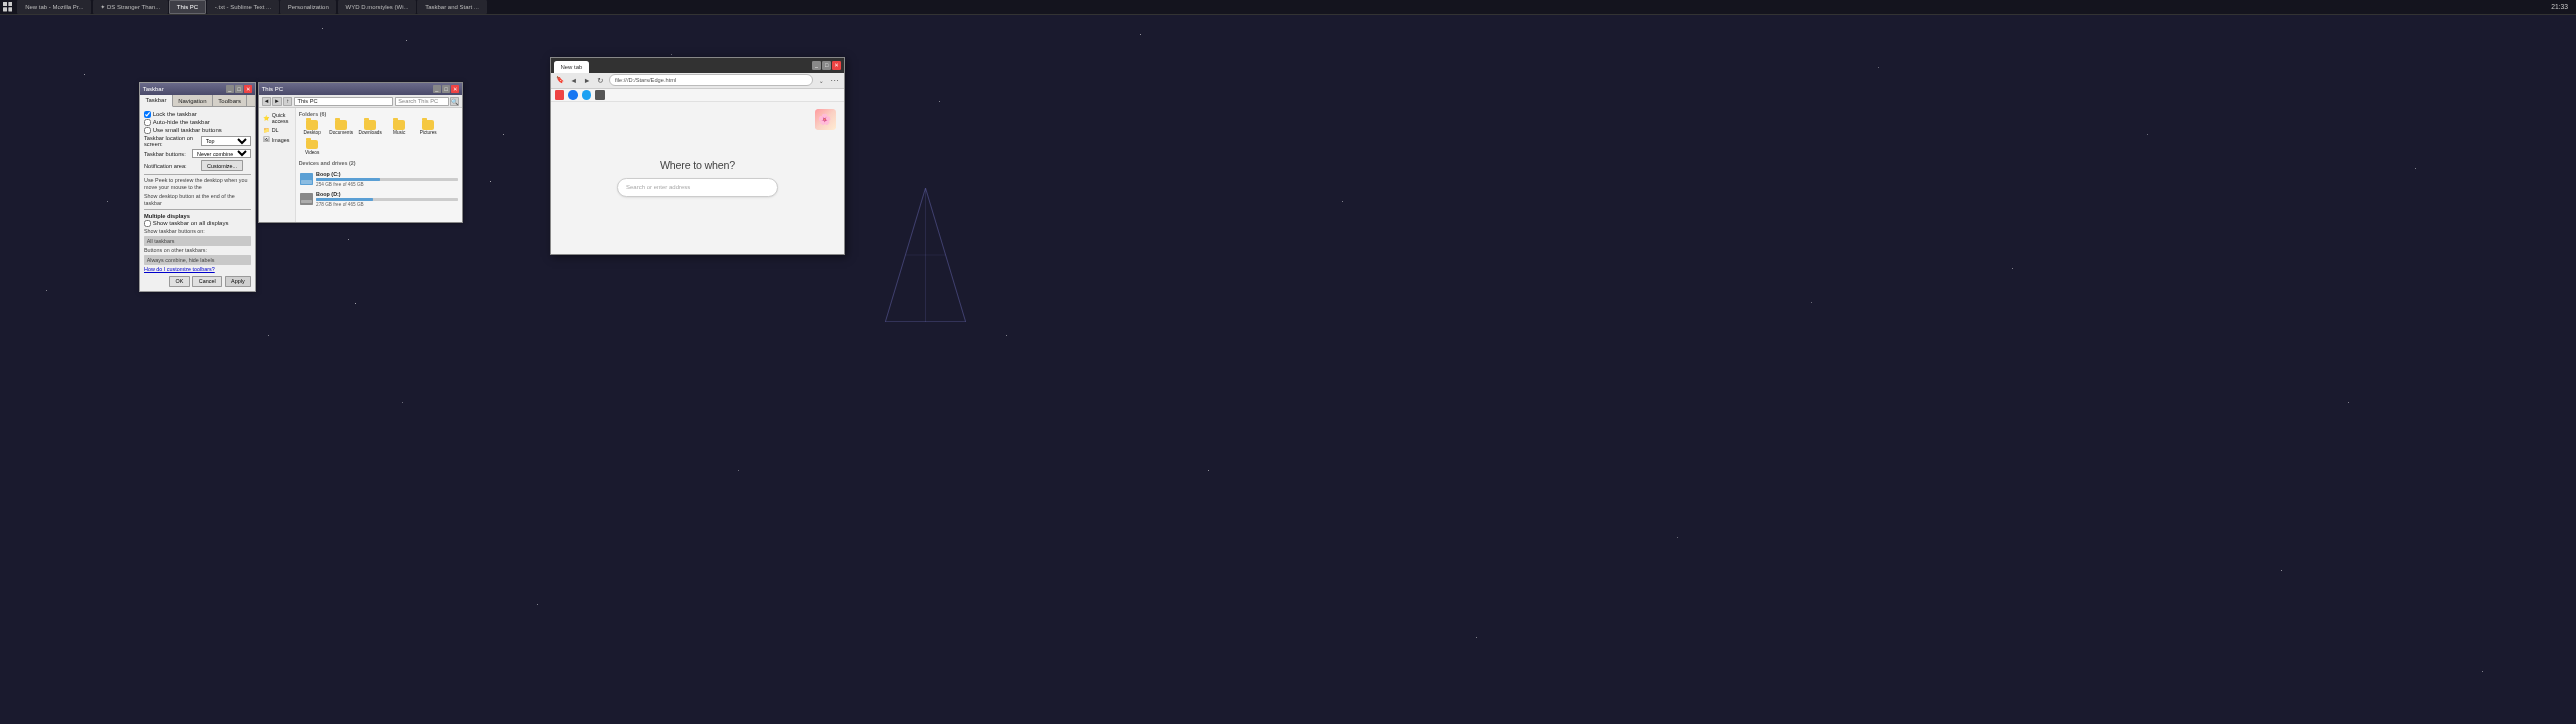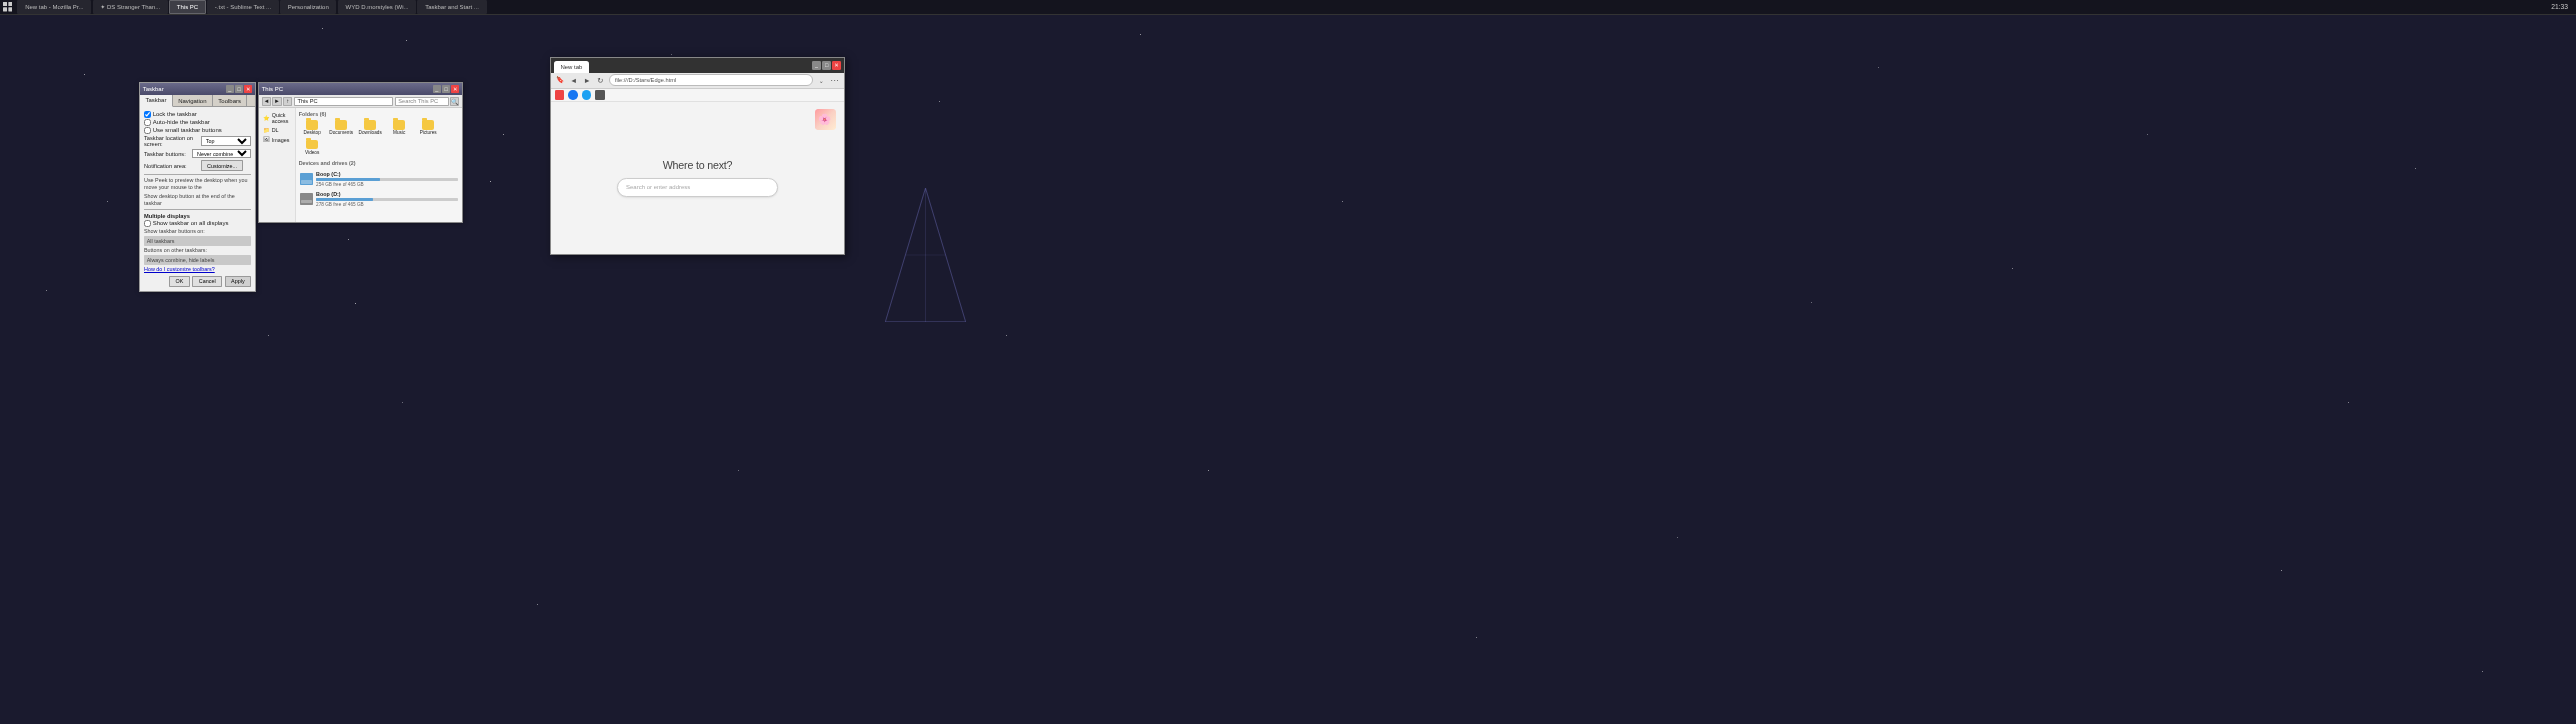--- a/index.html
+++ b/index.html
@@ -826,19 +826,19 @@
     <div class="favicon-item" style="background:#e44;border-radius:1.3px;width:9.4px;height:9.4px;"></div>
     <div class="favicon-item" style="background:#1877f2;border-radius:50%;width:9.4px;height:9.4px;"></div>
     <div class="favicon-item" style="background:#1da1f2;border-radius:50%;width:9.4px;height:9.4px;"></div>
     <div class="favicon-item" style="background:#555;border-radius:1.3px;width:9.4px;height:9.4px;"></div>
   </div>
   <div class="edge-content">
 
     <div class="edge-logo-area">
       <div style="width:21.5px;height:21.5px;background:linear-gradient(135deg,#ff9a9e,#fad0c4,#ffecd2);border-radius:2.7px;display:flex;align-items:center;justify-content:center;font-size:10.7px;">🌸</div>
     </div>
-    <div class="where-to-next">Where to next?</div>
+    <div class="where-to-next">Where to when?</div>
     <div class="edge-search-bar">
       <span>Search or enter address</span>
     </div>
   </div>
 </div>
 
 
 </body></html>

